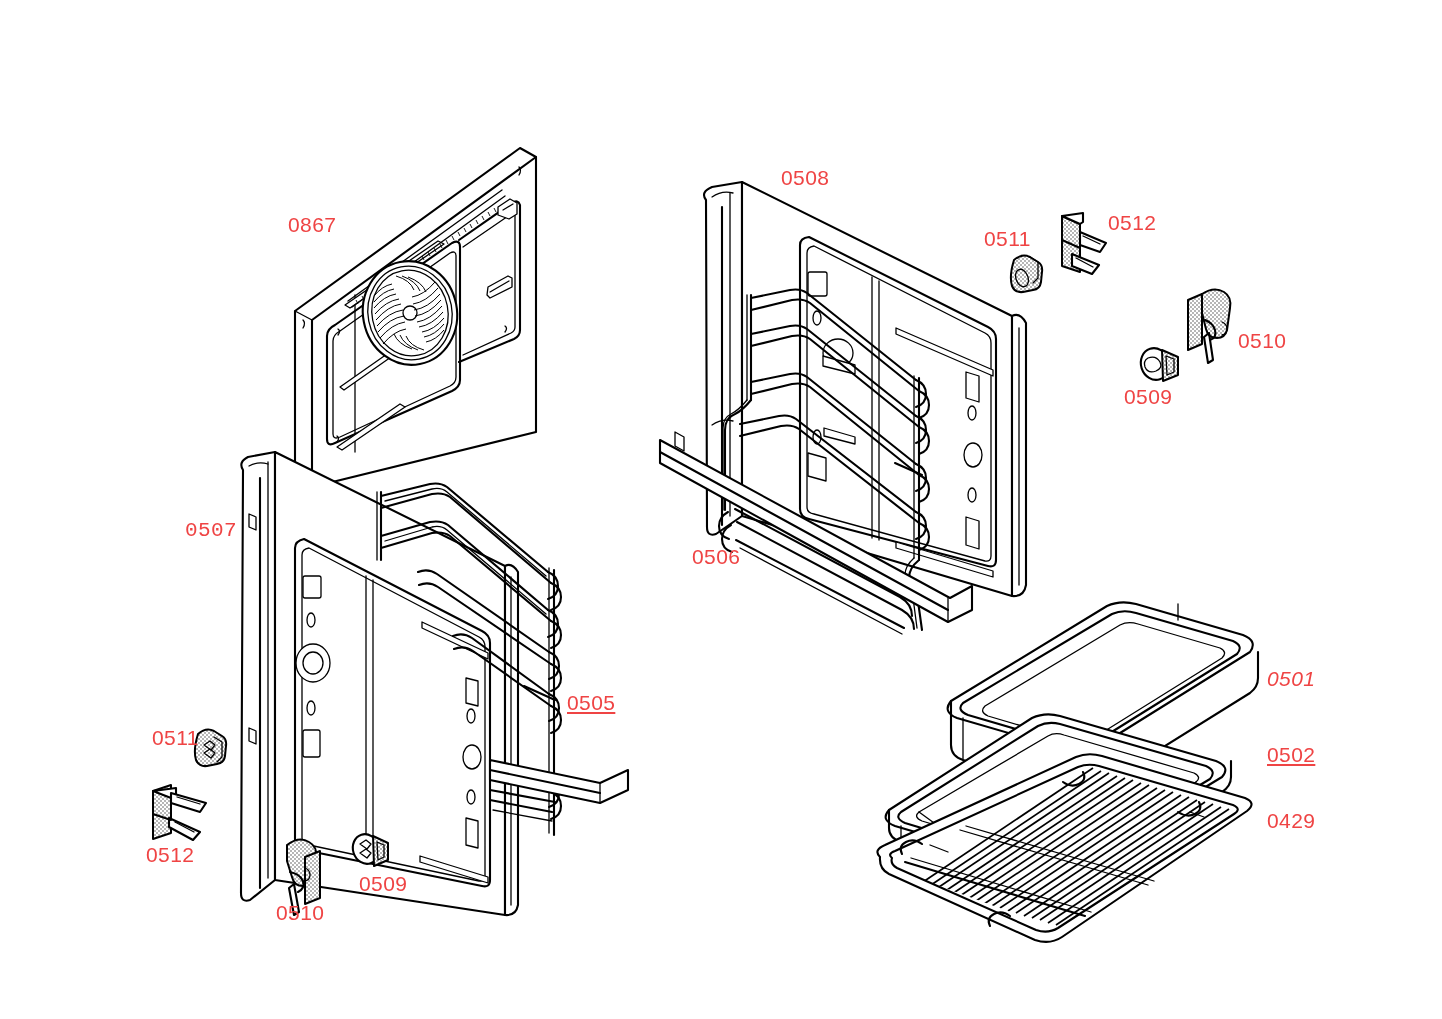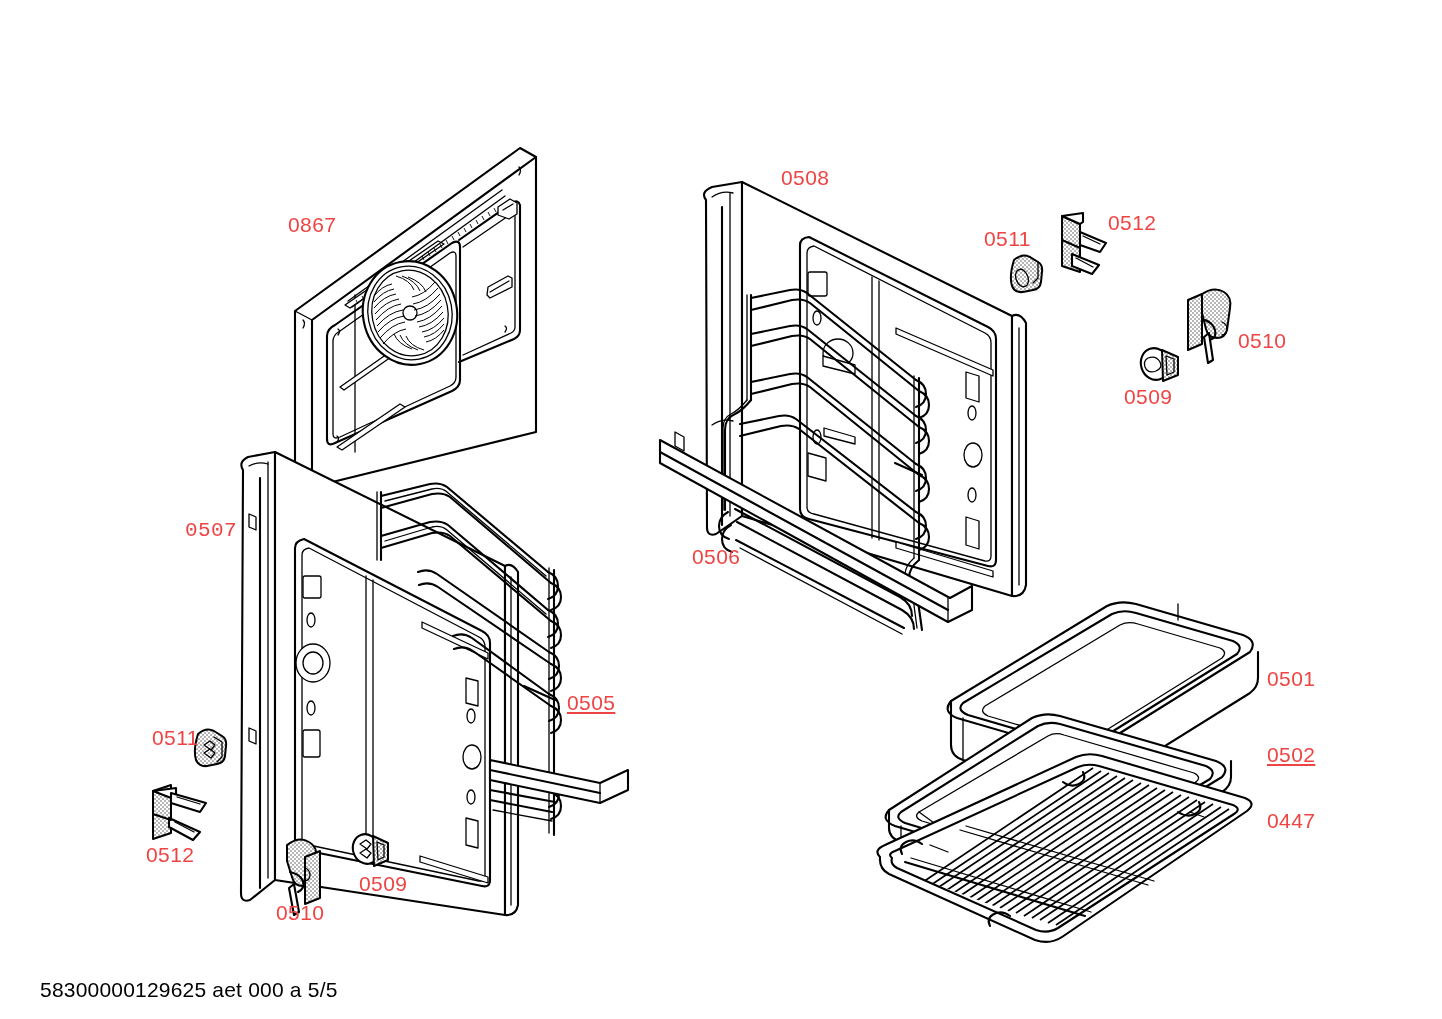--- a/index.html
+++ b/index.html
@@ -468,19 +468,18 @@
   <div class="callout" style="left:152px; top:727px;">0511</div>
   <div class="callout" style="left:146px; top:844px;">0512</div>
   <div class="callout" style="left:276px; top:902px;">0510</div>
   <div class="callout" style="left:359px; top:873px;">0509</div>
   <div class="callout" style="left:781px; top:167px;">0508</div>
   <div class="callout" style="left:692px; top:538px;margin-top:8px;">0506</div>
   <div class="callout" style="left:984px; top:228px;">0511</div>
   <div class="callout" style="left:1108px; top:212px;">0512</div>
   <div class="callout" style="left:1124px; top:386px;">0509</div>
   <div class="callout" style="left:1238px; top:330px;">0510</div>
-  <div class="callout" style="left:1267px; top:668px;">0501</div>
+  <div class="callout" style="left:1267px; top:668px;font-style:italic;">0501</div>
   <div class="callout" style="left:1267px; top:744px;text-decoration:underline;">0502</div>
-  <div class="callout" style="left:1267px; top:810px;">0447</div>
-
-  <div id="footer-text">58300000129625 aet 000 a 5/5</div>
+  <div class="callout" style="left:1267px; top:810px;">0429</div>
+
 
 </div>
 
 </body></html>

